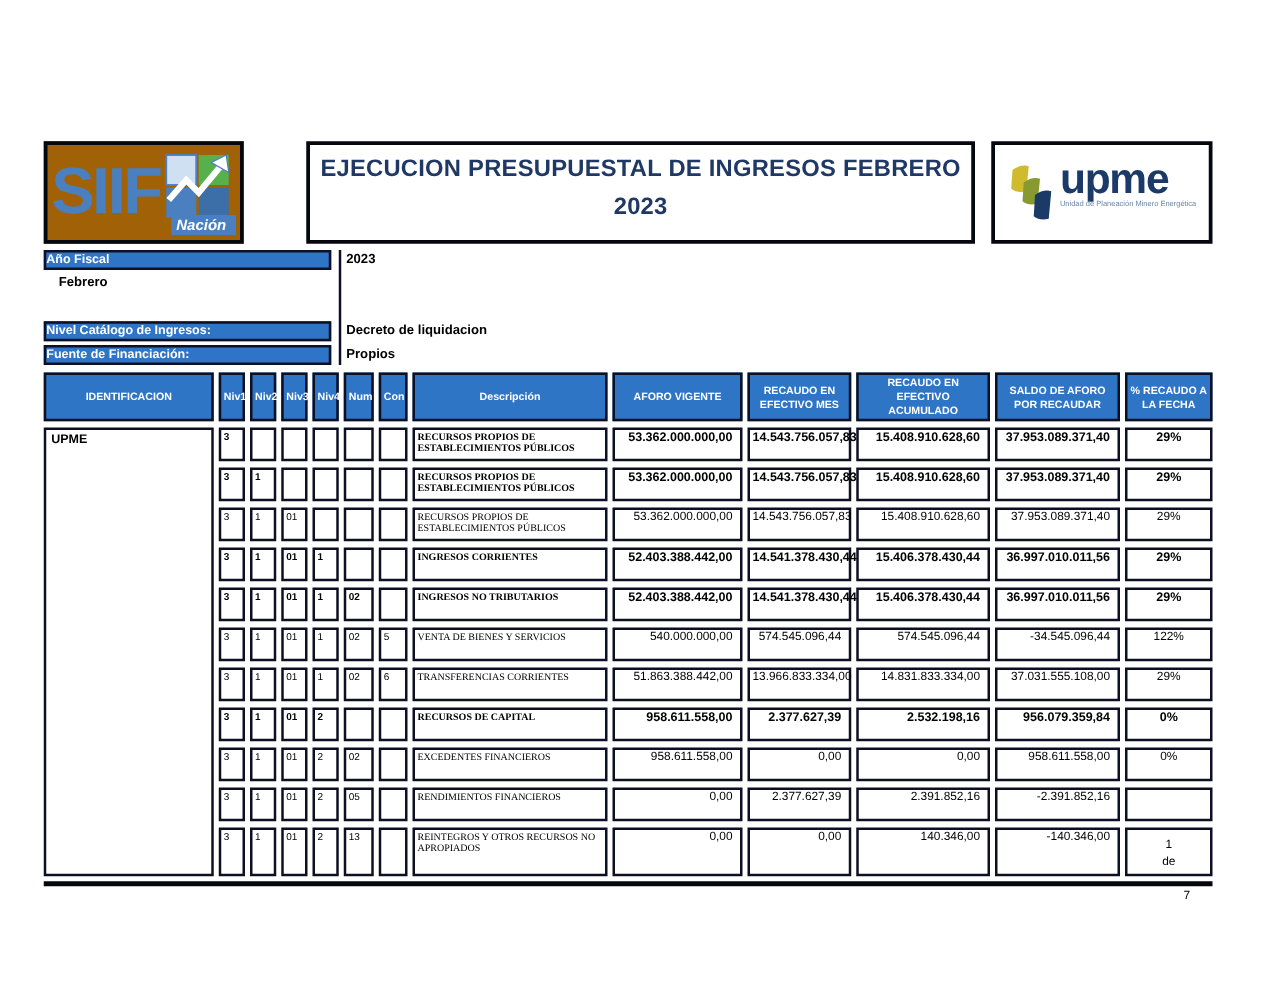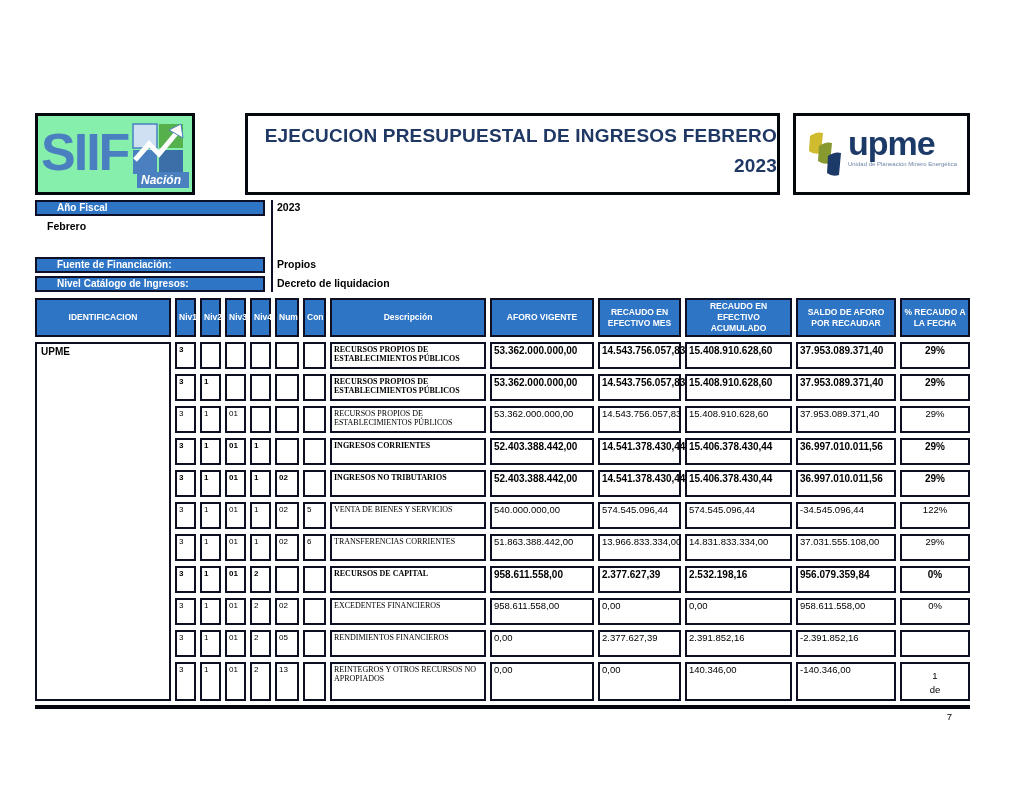--- a/index.html
+++ b/index.html
@@ -2,50 +2,50 @@
 <html><head>
 <meta charset="utf-8">
 <style>
   * { box-sizing: border-box; margin: 0; padding: 0; }
   html,body { width:1024px; height:791px; background:#fff; overflow:hidden;
     font-family:"Liberation Sans", sans-serif; color:#000; }
   .doc { position:absolute; left:35px; top:113px; width:935px; }
 
   
   .band { display:flex; height:82px; margin-bottom:5px; }
-  .siif-box { width:160px; border:3px solid #05070f; background:#86efac;
+  .siif-box { width:160px; border:3px solid #05070f; background:#a16207;
     display:flex; align-items:center; justify-content:center; margin-right:4px; }
-  .title-box { flex:1; border:3px solid #05070f; text-align:right; padding-top:9px;margin-left:46px; }
+  .title-box { flex:1; border:3px solid #05070f; text-align:center; padding-top:9px;margin-left:46px; }
   .title-line { font-size:19px; font-weight:bold; color:#1f3864; letter-spacing:.2px; }
   .title-line2 { margin-top:8px; }
   .band-gap { width:13px; }
   .upme-box { width:177px; border:3px solid #05070f; background:#fff;
     display:flex; align-items:center; justify-content:center; }
   .upme-inner { display:flex; align-items:flex-start; }
   .upme-txtcol { display:flex; flex-direction:column; margin-left:4px; }
   .upme-word { font-size:34px; font-weight:bold; color:#1c3a67; letter-spacing:-1px; line-height:30px; }
   .upme-tag { font-size:6px; color:#6b85a8; margin-top:3px; white-space:nowrap; }
 
   
   .info { position:relative; margin-bottom:6px; }
   .info-vline { position:absolute; left:236px; top:0; bottom:0; width:2px; background:#0d1026; }
   .info-row { display:flex; height:16px; margin-bottom:3px; }
   .info-label { width:230px; background:#2e75c6; border:2px solid #0d1026; color:#fff;
-    font-weight:bold; font-size:10px; line-height:12px; padding-left:20px; }
+    font-weight:bold; font-size:10px; line-height:12px; padding-left:0; }
   .info-value { margin-left:12px; font-weight:bold; font-size:10.5px; line-height:15px; }
 
   
   table { border-collapse:separate; border-spacing:4px 5px; table-layout:fixed;
     width:943px; margin:-5px 0 0 -4px; }
   th { background:#2e75c6; border:2px solid #0c1022; color:#fff; font-size:8.5px;
     font-weight:bold; height:38px; vertical-align:middle; padding:1px 2px; line-height:1.3; }
   td { border:2px solid #0c1022; vertical-align:top; font-size:8px;
     padding:1px 2px; height:27px; line-height:1.15; }
   td.ident { font-weight:bold; font-size:10px; padding:2px 4px; }
-  td.money { font-size:9.5px; white-space:nowrap; padding-right:20px; }
+  td.money { text-align:right; font-size:9.5px; white-space:nowrap; padding-right:6px; }
   td.pct { text-align:center; font-size:9.5px;margin-left:40px; }
   tr.b td { font-weight:bold; }
   tr.b td.money, tr.b td.pct { font-size:10px; }
   td.desc { text-transform:uppercase;font-family:Liberation Serif, serif; }
   .pgblock { text-align:center; font-size:9.5px; line-height:1.5; padding-top:4px; }
 
   .bottomrule { height:4px; background:#05070f; width:935px; margin-top:-1px; }
   .pagefoot { width:935px; text-align:right; padding-right:18px; font-size:9.5px;
     line-height:1.55; margin-top:1px; }
 </style>
@@ -95,26 +95,26 @@
     <div class="info-row">
       <div class="info-label">Año Fiscal</div>
       <div class="info-value">2023</div>
     </div>
     <div class="info-row">
       <div class="info-value">Febrero</div>
     </div>
     <div class="info-row">
     </div>
     <div class="info-row">
+      <div class="info-label">Nivel Catálogo de Ingresos:</div>
+      <div class="info-value">Decreto de liquidacion</div>
+    </div>
+    <div class="info-row">
       <div class="info-label">Fuente de Financiación:</div>
       <div class="info-value">Propios</div>
-    </div>
-    <div class="info-row">
-      <div class="info-label">Nivel Catálogo de Ingresos:</div>
-      <div class="info-value">Decreto de liquidacion</div>
     </div>
   </div>
 
   <table>
     <colgroup>
       <col style="width:136px">
         <col style="width:21px">
         <col style="width:21px">
         <col style="width:21px">
         <col style="width:21px">

